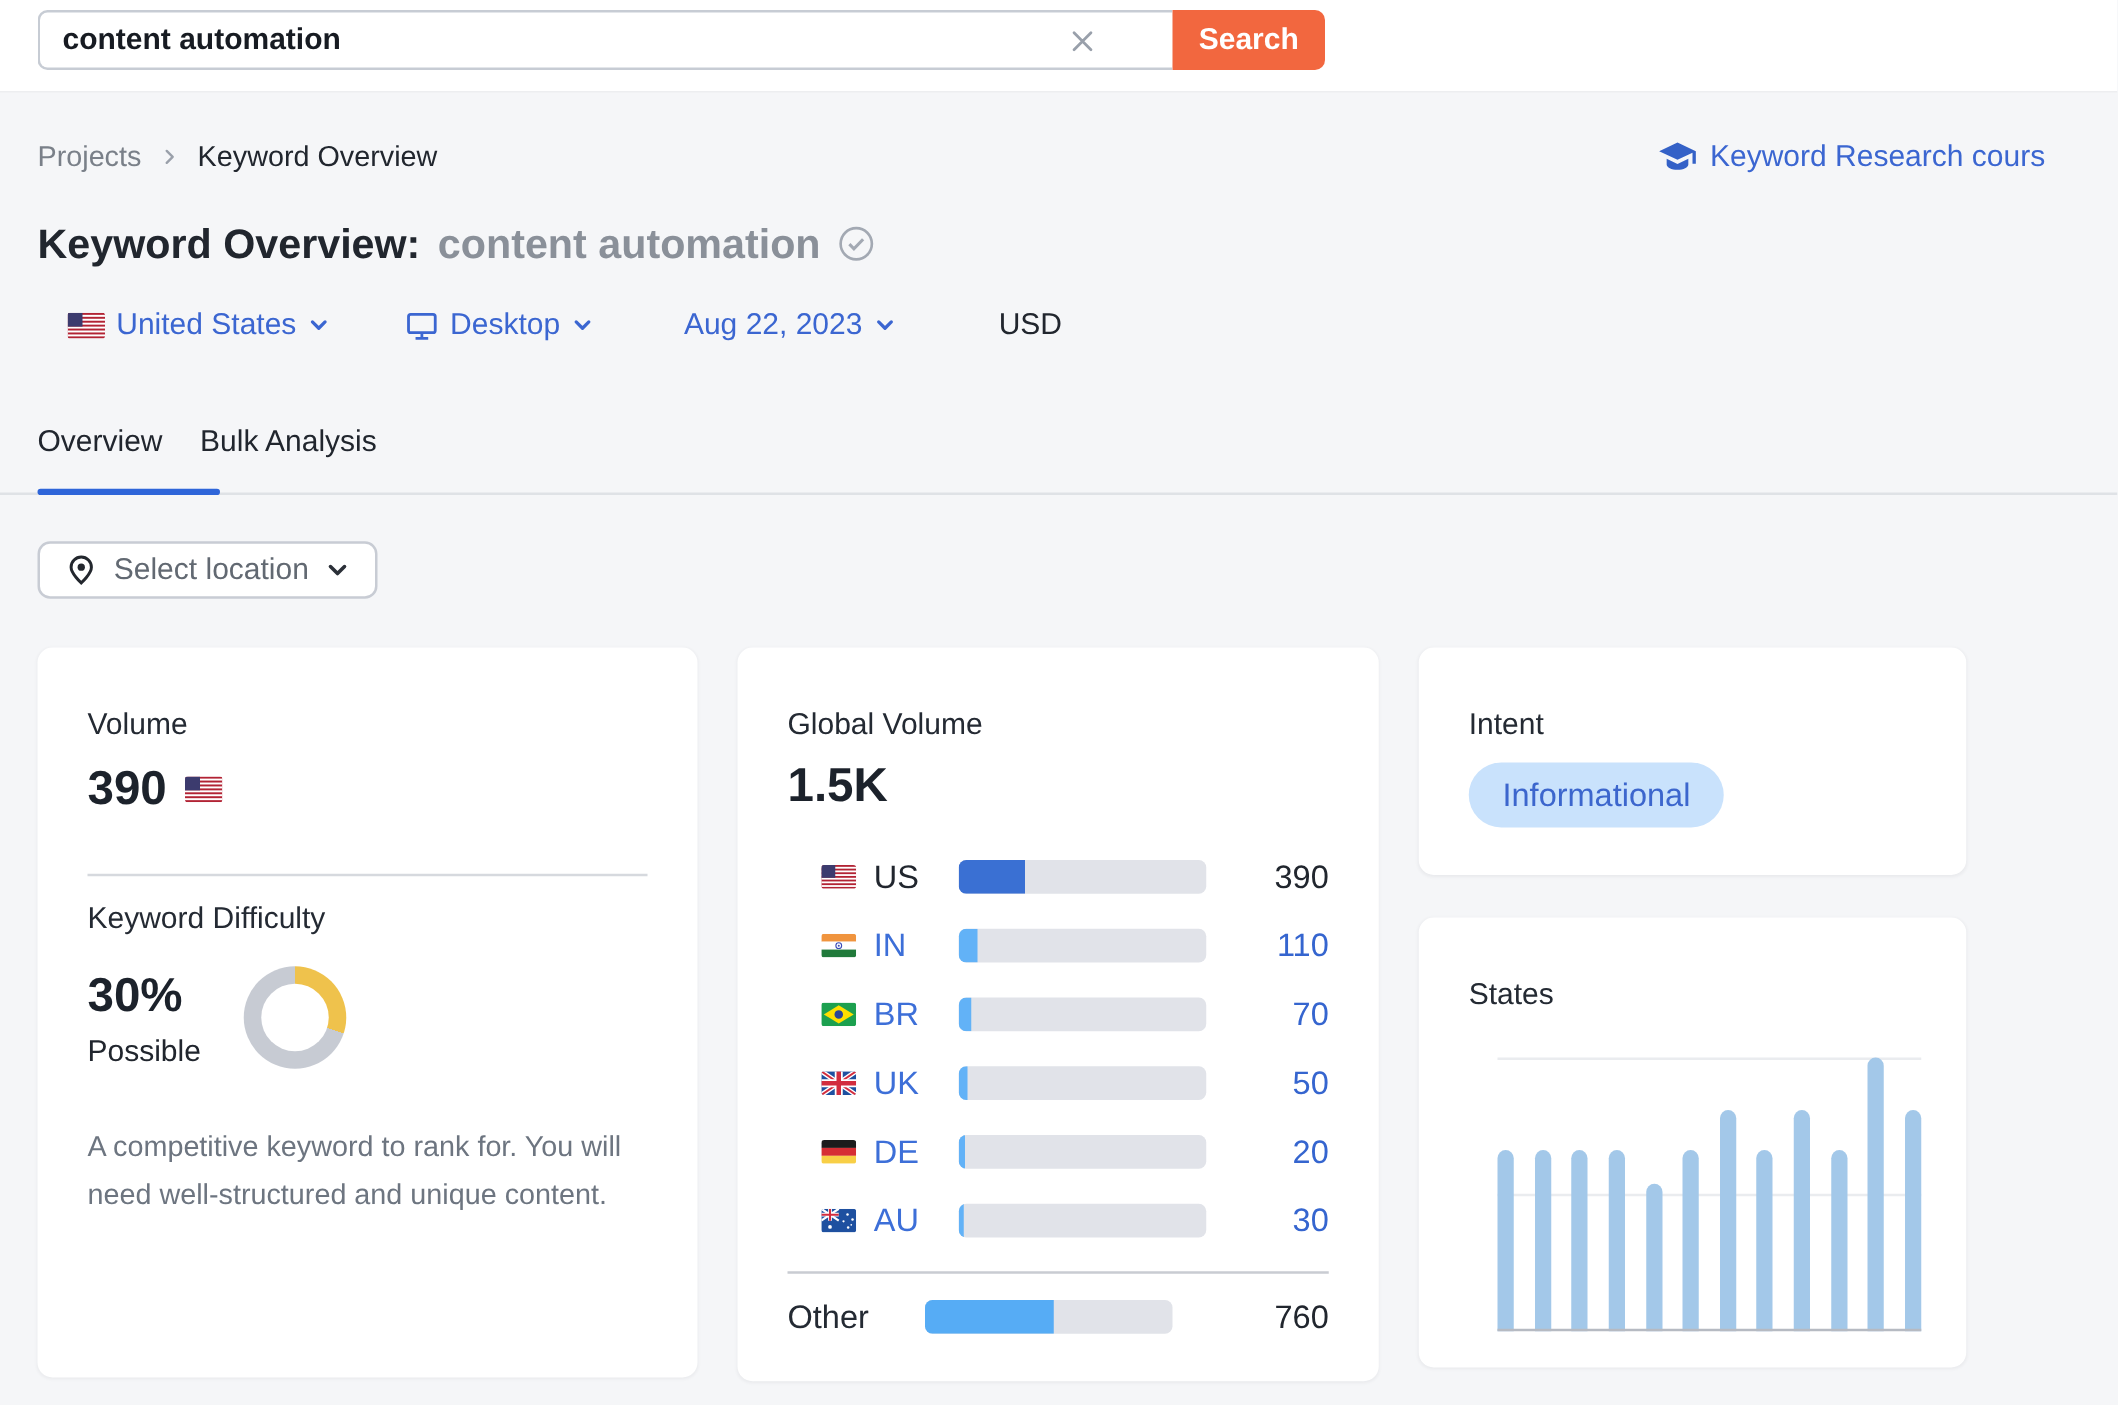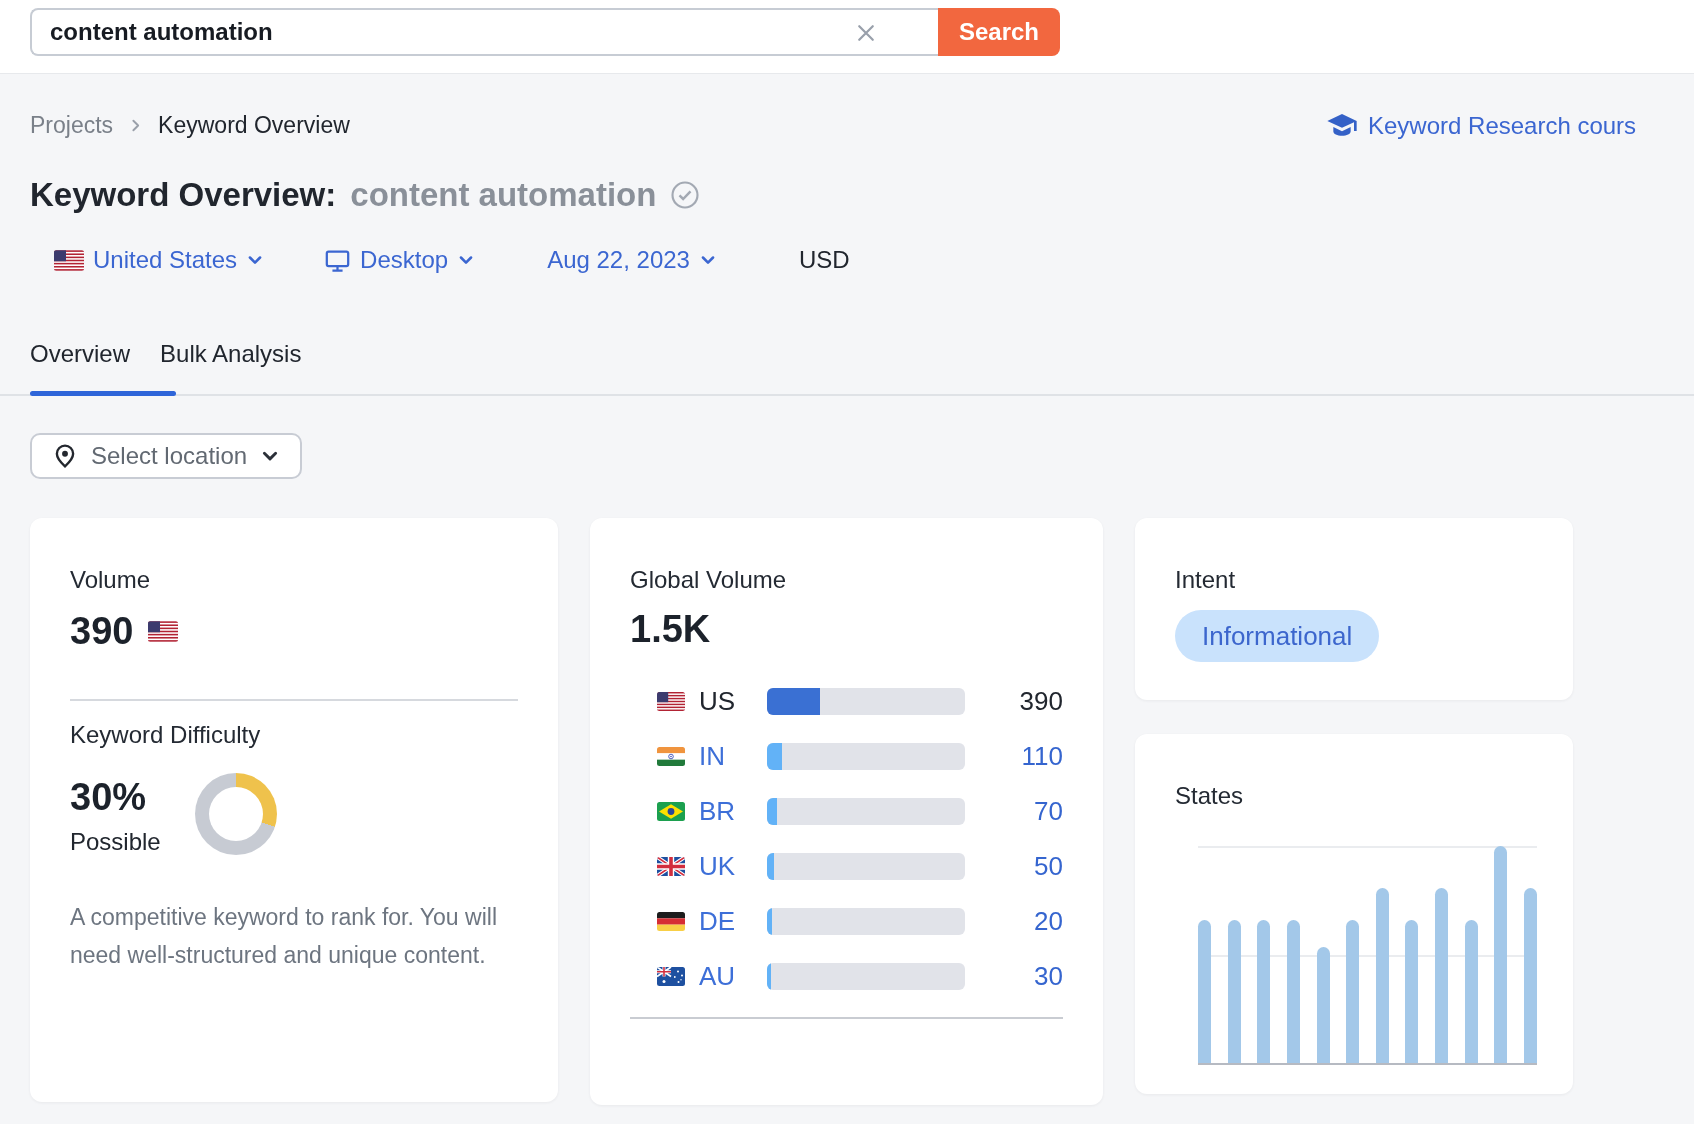--- a/index.html
+++ b/index.html
@@ -368,20 +368,27 @@
         </span>
         <span class="gv-code">AU</span>
         <span class="gv-track">
             <span class="gv-fill" style="display: block; width: 2.1%;"></span>
           </span>
         <span class="gv-value">30</span>
       </div>
     </div>
 
     <hr class="gv-divider">
+    <div class="gv-other">
+      <span class="gv-other-label">Other</span>
+      <span class="gv-track">
+          <span class="gv-fill" style="display: block; width: 52%;"></span>
+        </span>
+      <span class="gv-value">760</span>
+    </div>
   </div>
 
   <div class="col3">
     <div class="card card-intent">
       <div class="card-label">Intent</div>
       <span class="intent-badge">Informational</span>
     </div>
 
     <div class="card card-trend">
       <div class="card-label">States</div>

